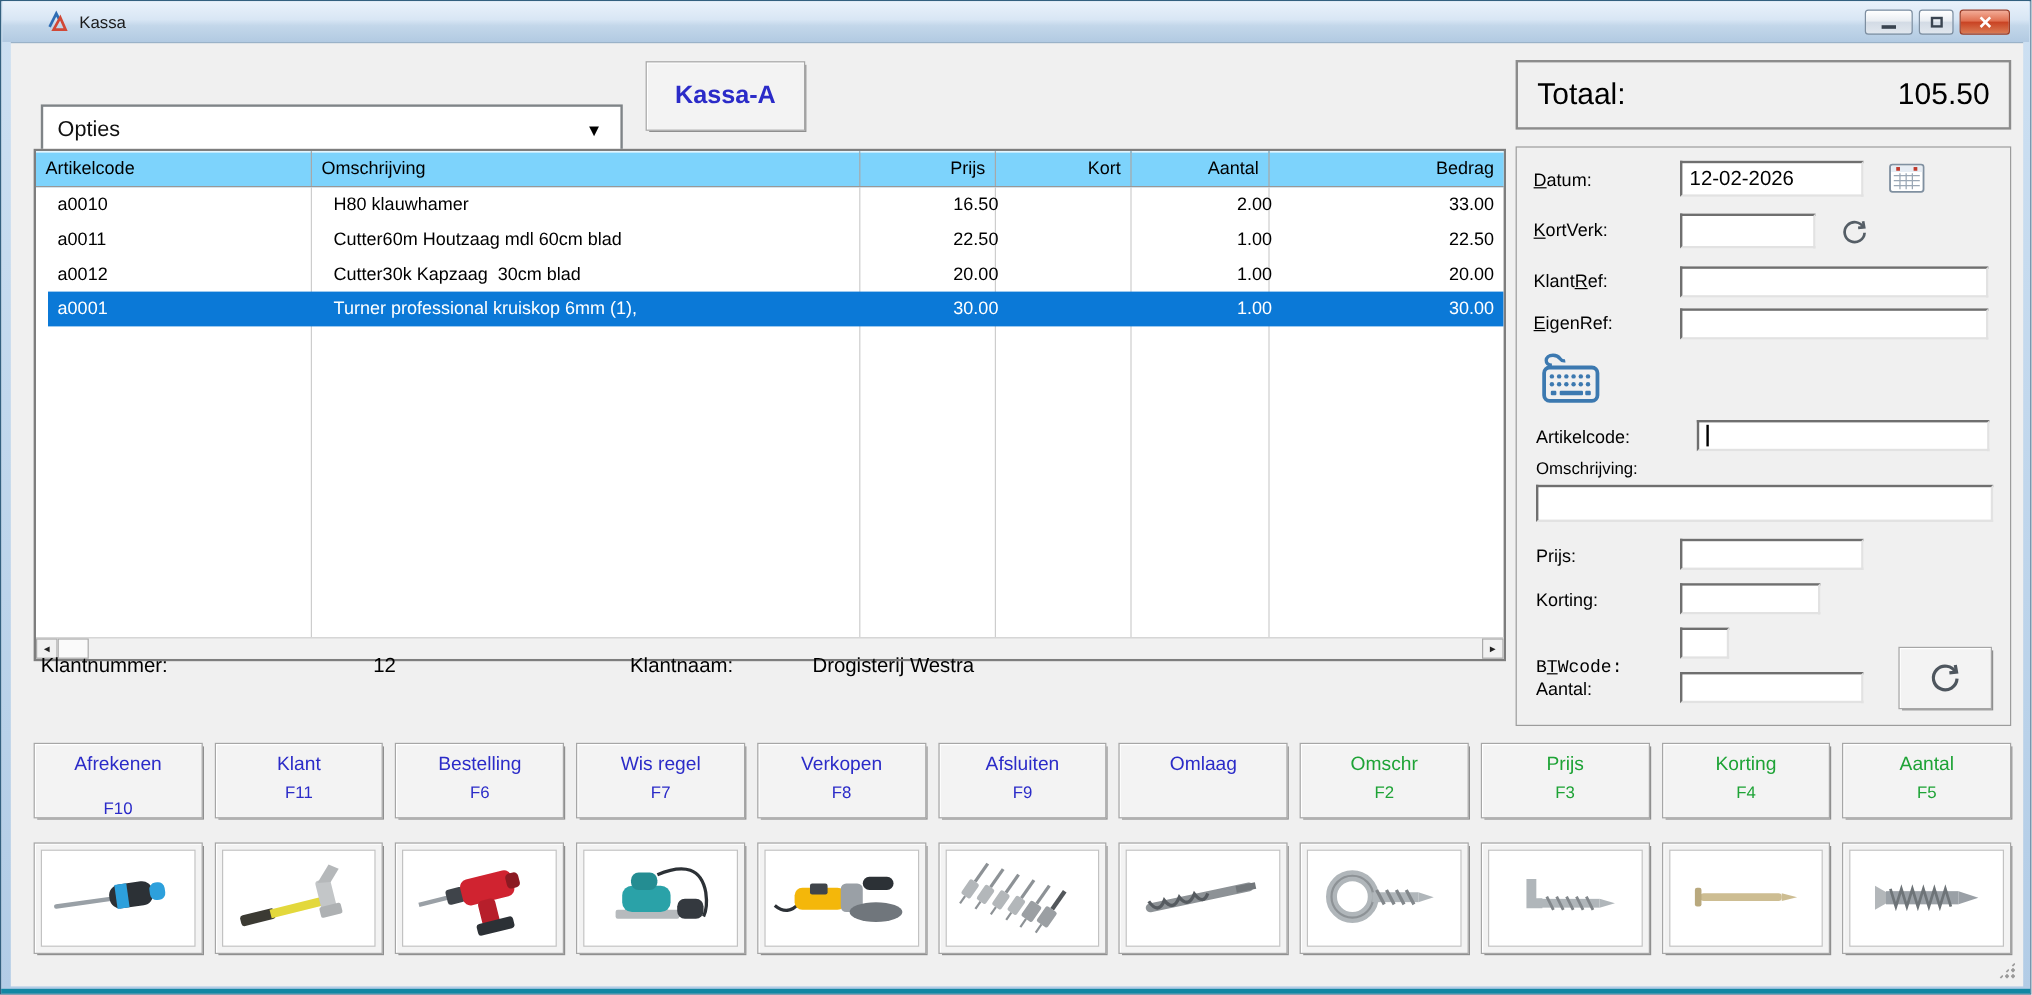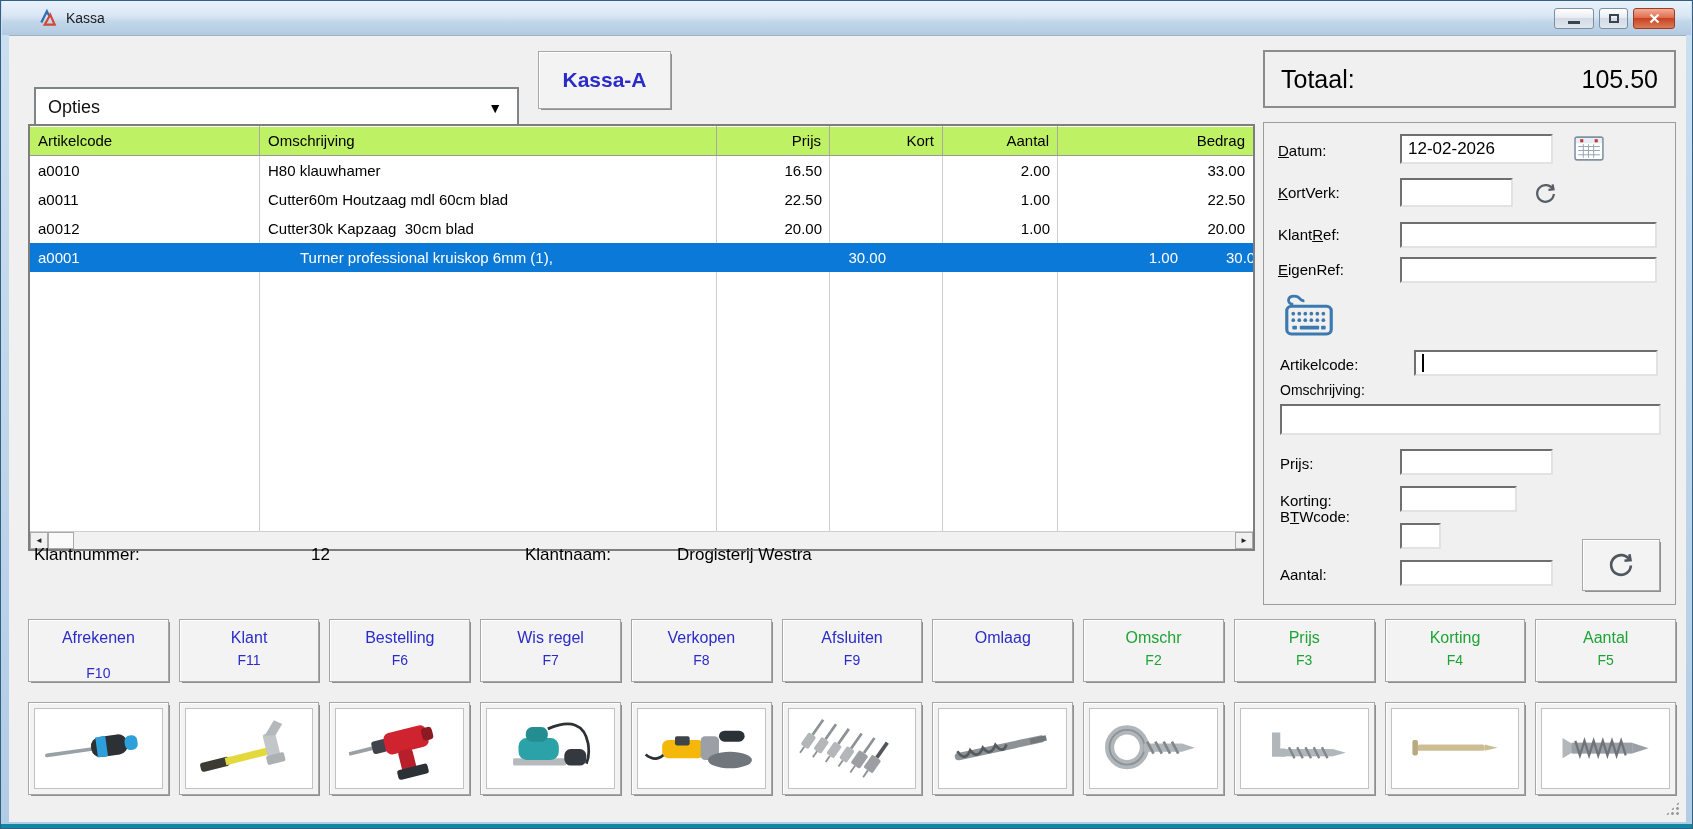--- a/index.html
+++ b/index.html
@@ -40,30 +40,30 @@
 
   .totaal{position:absolute;left:1254px;top:14px;width:413px;height:58px;border:2px solid #8c8c8c;
     display:flex;align-items:center;font-size:25px;color:#000;background:#f0f0f0;}
   .totaal .tl{margin-left:16px;}
   .totaal .tv{margin-left:auto;margin-right:16px;}
 
   
   .table{position:absolute;left:19px;top:88px;width:1227px;height:427px;border:2px solid #7e7e7e;
     background:#fff;display:flex;flex-direction:column;}
   .thead{display:grid;grid-template-columns:230px 457px 113px 113px 115px 1fr;flex:0 0 30px;
-    background:#bef264;border-bottom:1px solid #989898;}
+    background:#7dd3fc;border-bottom:1px solid #989898;}
   .hcell{font-size:15px;line-height:29px;padding:0 8px;border-right:1px solid #a8a8a8;
     box-shadow:inset 0 1px 0 #fff;color:#000;white-space:pre;overflow:hidden;}
   .hcell:last-child{border-right:none;}
   .hcell.num{text-align:right;}
-  .tbody{flex:1;position:relative;overflow:hidden;}
+  .tbody{flex:1;position:relative;overflow:hidden;padding-left:10px;}
   .trow{display:grid;grid-template-columns:230px 457px 113px 113px 115px 1fr;height:29px;}
   .tcell{font-size:15px;line-height:29px;padding:0 8px;white-space:pre;overflow:hidden;color:#000;}
   .tcell.num{text-align:right;}
-  .trow.sel{color:#fff;gap:32px;}
+  .trow.sel{color:#fff;}
   .trow.sel .tcell{color:#fff;}
   .hscroll{flex:0 0 18px;background:#f1f1f1;border-top:1px solid #cfcfcf;position:relative;}
   .sbtn{position:absolute;top:0;width:18px;height:17px;background:#f1f1f1;border:1px solid #a9a9a9;
     font-size:8px;line-height:15px;text-align:center;color:#222;}
   .sbtn.l{left:0;}
   .sbtn.r{right:0;}
   .sthumb{position:absolute;left:18px;top:0;width:26px;height:17px;background:#fafafa;border:1px solid #a9a9a9;}
 
   
   .kline{position:absolute;font-size:17px;color:#000;top:509px;}
@@ -101,21 +101,21 @@
   #f-artikelcode{left:150px;top:227px;width:244px;height:26px;}
   .lbl-artikelcode{left:16px;top:233px;}
   .caret{position:absolute;left:158px;top:231px;width:2px;height:18px;background:#000;}
   .lbl-omschrijving{left:16px;top:259px;font-size:14px;}
   #f-omschrijving{left:16px;top:281px;width:381px;height:31px;}
   #f-prijs{left:136px;top:326px;width:153px;height:26px;}
   .lbl-prijs{left:16px;top:332px;}
   #f-korting{left:136px;top:363px;width:117px;height:26px;}
   .lbl-korting{left:16px;top:369px;}
   #f-btwcode{left:136px;top:400px;width:41px;height:26px;}
-  .lbl-btwcode{left:16px;top:385px;}
+  .lbl-btwcode{left:16px;top:425px;font-family:Liberation Mono, monospace;}
   #f-aantal{left:136px;top:437px;width:153px;height:26px;}
   .lbl-aantal{left:16px;top:443px;}
   .refbtn{position:absolute;left:318px;top:416px;width:78px;height:52px;display:flex;
     align-items:center;justify-content:center;}
   .refbtn svg{width:32px;height:32px;}
 
   .grip{position:absolute;right:6px;bottom:6px;width:15px;height:15px;
     background-image:radial-gradient(#999 1.3px, transparent 1.5px);background-size:5px 5px;
     clip-path:polygon(100% 0,100% 100%,0 100%);}
 </style>

